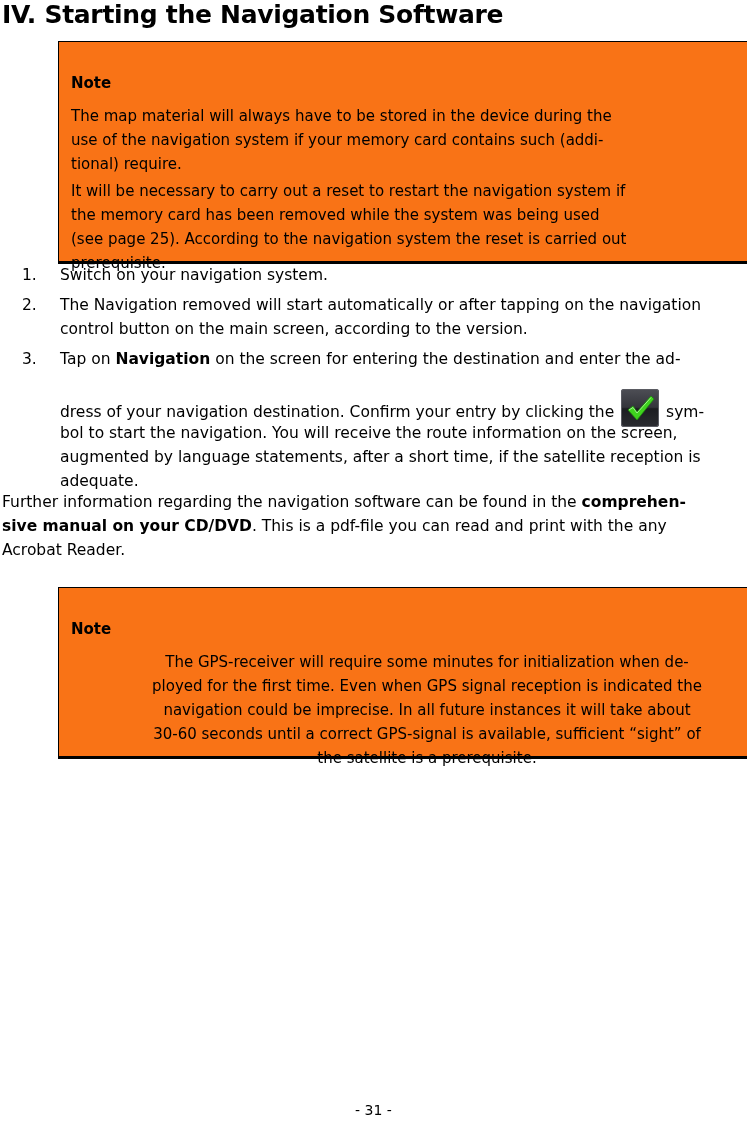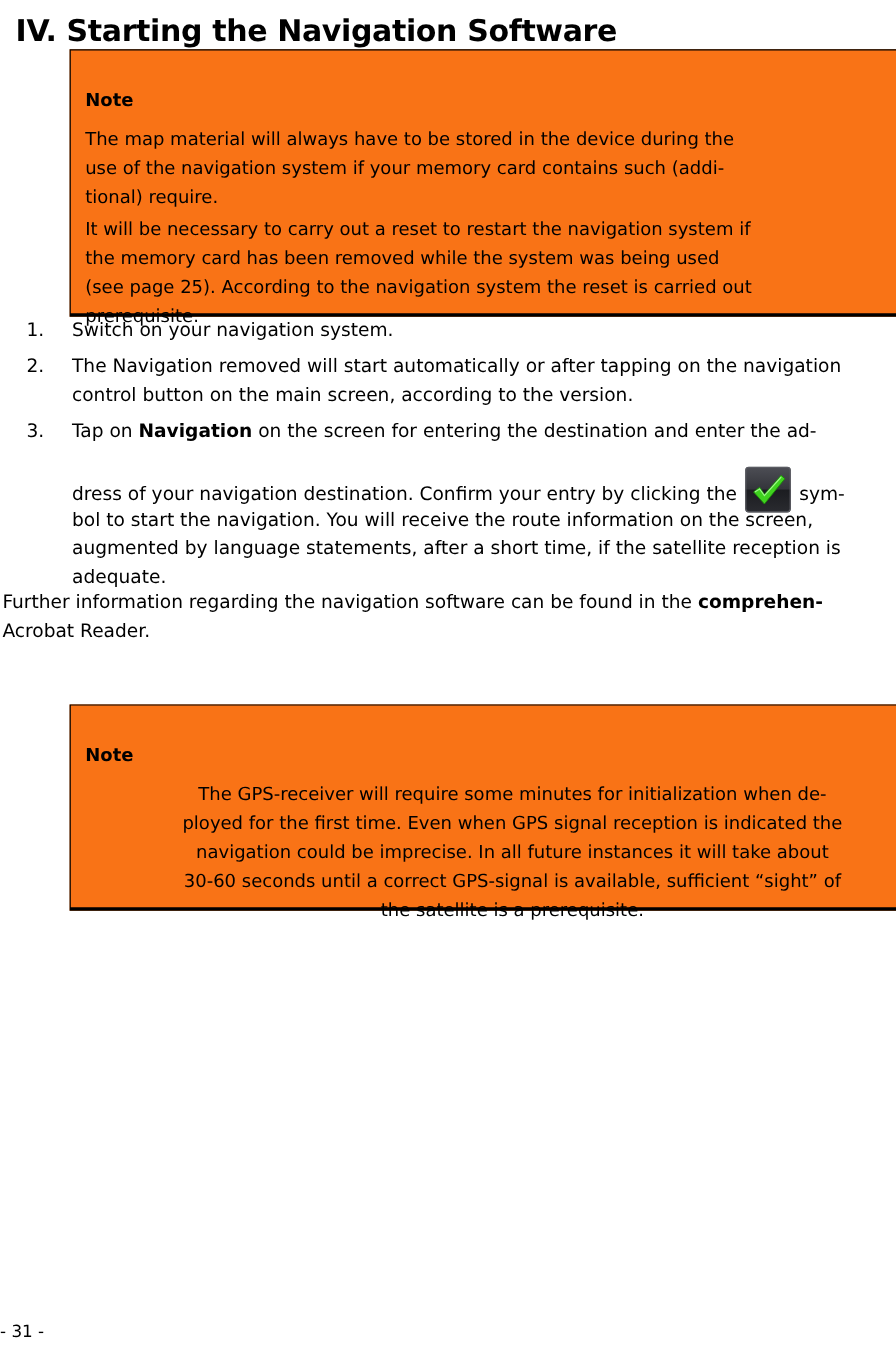--- a/index.html
+++ b/index.html
@@ -14,21 +14,21 @@
     overflow: hidden;
     font-family: "DejaVu Sans", sans-serif;
     color: #000;
     font-size: 15.5px;
     line-height: 24px;
   }
   .page-title {
     position: absolute;
     left: 2px;
     top: -1px;
-    margin: 11px;
+    margin: 0;
     font-family: "DejaVu Sans", sans-serif;
     font-weight: bold;
     font-size: 25px;
     line-height: 32px;
     letter-spacing: -0.3px;
     text-align: right;
   }
   .note-box {
     position: absolute;
     left: 58px;
@@ -118,21 +118,21 @@
     font-size: 15.5px;
     line-height: 24px;
   }
   .further b { font-weight: bold; }
 
   .page-number {
     position: absolute;
     left: 0;
     width: 747px;
     top: 1100px;
-    text-align: left;
+    text-align: center;
     font-size: 14px;
     line-height: 20px;
   }
 </style>
 </head>
 <body>
 
 <h1 class="page-title">IV. Starting the Navigation Software</h1>
 
 <div class="note-box one">
@@ -169,20 +169,21 @@
             <path d="M5 18 L9 15.5 L13 21 L27 5.5" fill="none" stroke="#9cf58a" stroke-width="1"></path>
           </svg></span> <span>sym-</span></span>
     <span class="line" style="margin-top:-6px;">bol to start the navigation. You will receive the route information on the screen,</span>
     <span class="line">augmented by language statements, after a short time, if the satellite reception is</span>
     <span class="line">adequate.</span>
   </li>
 </ol>
 
 <p class="further">
   <span class="line"><span>Further information regarding the navigation software can be found in the </span><b>comprehen-</b></span>
+  <span class="line"><b>sive manual on your CD/DVD</b><span>. This is a pdf-file you can read and print with the any</span></span>
   <span class="line">Acrobat Reader.</span>
 </p>
 
 <div class="note-box two">
   <div class="note-title">Note</div>
   <p class="note-para first">
     <span class="line">The GPS-receiver will require some minutes for initialization when de-</span>
     <span class="line">ployed for the first time. Even when GPS signal reception is indicated the</span>
     <span class="line">navigation could be imprecise. In all future instances it will take about</span>
     <span class="line">30-60 seconds until a correct GPS-signal is available, sufficient “sight” of</span>

